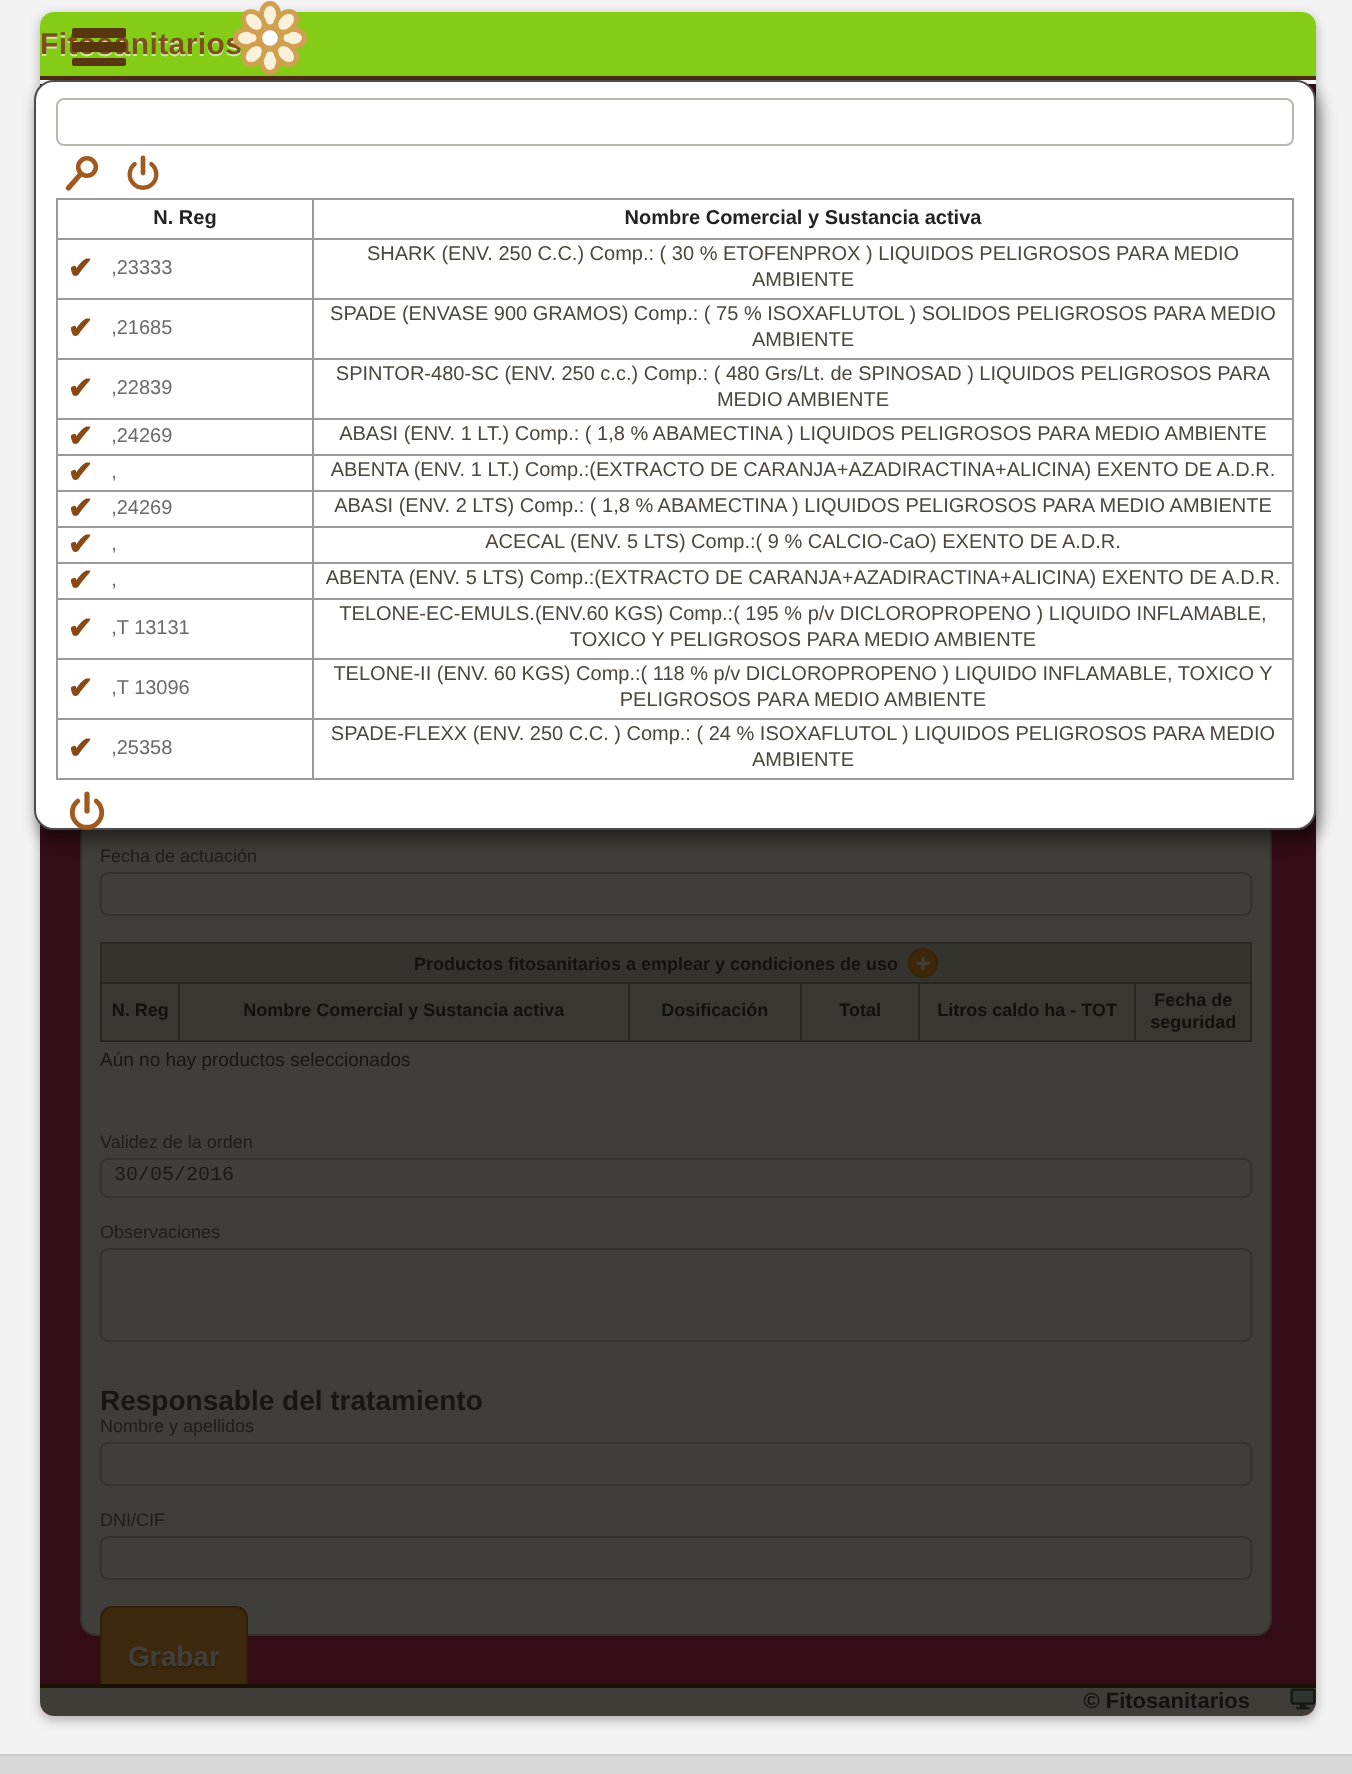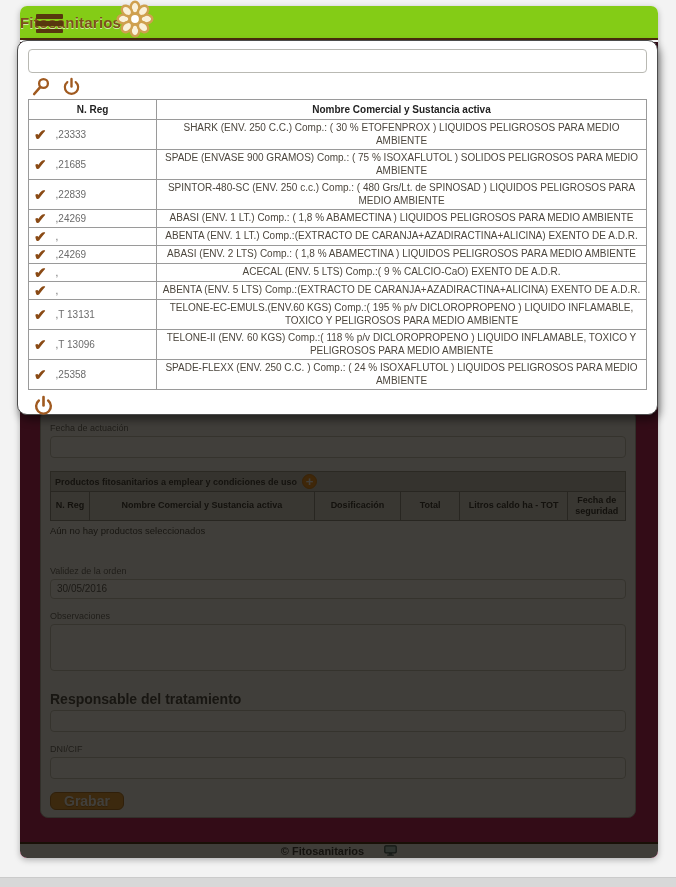--- a/index.html
+++ b/index.html
@@ -46,27 +46,27 @@
   .form-panel {
     position: absolute; left: 20px; right: 22px; top: 368px; bottom: 40px;
     background: #fbfbf9; border: 1px solid #b9b9b1; border-radius: 8px;
     padding: 6px 9px;
   }
   .field-label { font-size: 9px; color: #666; margin-top: 6px; }
   .text-input {
     width: 100%; height: 22px; margin-top: 3px;
     border: 1px solid #c6c6c0; border-radius: 4px; background: #fff;
     font-size: 10px; color: #555; padding: 0 6px;
-    font-family: Liberation Sans, sans-serif;
+    font-family: Liberation Mono, monospace;
   }
   .products-block { margin-top: 13px; }
   .products-header {
     background: #c9c9c4; border: 1px solid #9a9a94; border-bottom: none;
     padding: 2px 4px; display: flex; align-items: center; gap: 5px;
-    font-size: 9px; font-weight: bold; color: #333;
+    font-size: 9px; font-weight: bold; color: #333; justify-content: center;
   }
   .plus-icon {
     width: 15px; height: 15px; border-radius: 50%;
     background: #f7941e; color: #fff; font-size: 13px; font-weight: bold;
     display: inline-flex; align-items: center; justify-content: center;
     line-height: 1; cursor: pointer; border: 1px solid #d97c0e;
   }
   table.products { width: 100%; border-collapse: collapse; background: #d9d9d4; }
   table.products th {
     border: 1px solid #8f8f89; font-size: 9px; font-weight: bold; color: #2e2e2e;
@@ -77,29 +77,29 @@
   .responsable-label { font-size: 14px; font-weight: bold; color: #444; margin-top: 16px; }
   textarea.obs {
     width: 100%; height: 47px; margin-top: 3px; resize: none;
     border: 1px solid #c6c6c0; border-radius: 4px; background: #fff;
     font-family: "Liberation Sans", sans-serif; font-size: 10px; color: #555; padding: 4px 6px;
   }
   .grabar-btn {
     margin-top: 13px; display: inline-block;
     background: #e79b35; border: 1px solid #b06f1d; border-radius: 6px;
     color: #fff; font-weight: bold; font-size: 14px;
-    padding: 0 13px; cursor: pointer;
+    padding: 16px 13px; cursor: pointer;
     text-shadow: 0 1px 1px rgba(120,70,0,0.5);
     font-family: "Liberation Sans", sans-serif;
   }
   .app-footer {
     position: absolute; left: 0; right: 0; bottom: 0; height: 16px;
     background: #f4f4f1; border-top: 2px solid #4a2c0e;
     border-radius: 0 0 7px 7px;
-    display: flex; align-items: center; justify-content: center; gap: 20px;
+    display: flex; align-items: center; justify-content: flex-end; gap: 20px;
     font-size: 11px; font-weight: bold; color: #333;
   }
   .dim-overlay {
     position: absolute; inset: 0; z-index: 5;
     background: rgba(11,9,4,0.78); border-radius: 0 0 7px 7px;
   }
   
   .modal {
     position: absolute; left: -3px; top: 34px; width: 641px; height: 375px;
     background: #ffffff; border: 1.5px solid #4c4c4c; border-radius: 10px;
@@ -192,20 +192,21 @@
 
       <div class="spacer-lg"></div>
 
       <div class="field-label">Validez de la orden</div>
       <input class="text-input" style="height: 20px;" type="text" value="30/05/2016">
 
       <div class="field-label" style="margin-top:12px">Observaciones</div>
       <textarea class="obs" style=""></textarea>
 
       <div class="responsable-label">Responsable del tratamiento</div>
+      <div class="field-label" style="margin-top:0">Nombre y apellidos</div>
       <input class="text-input" type="text" value="" style="">
 
       <div class="field-label" style="margin-top:12px">DNI/CIF</div>
       <input class="text-input" type="text" value="" style="">
 
       <button class="grabar-btn">Grabar</button>
     </div>
 
     <div class="app-footer">
       <span>© Fitosanitarios</span>

